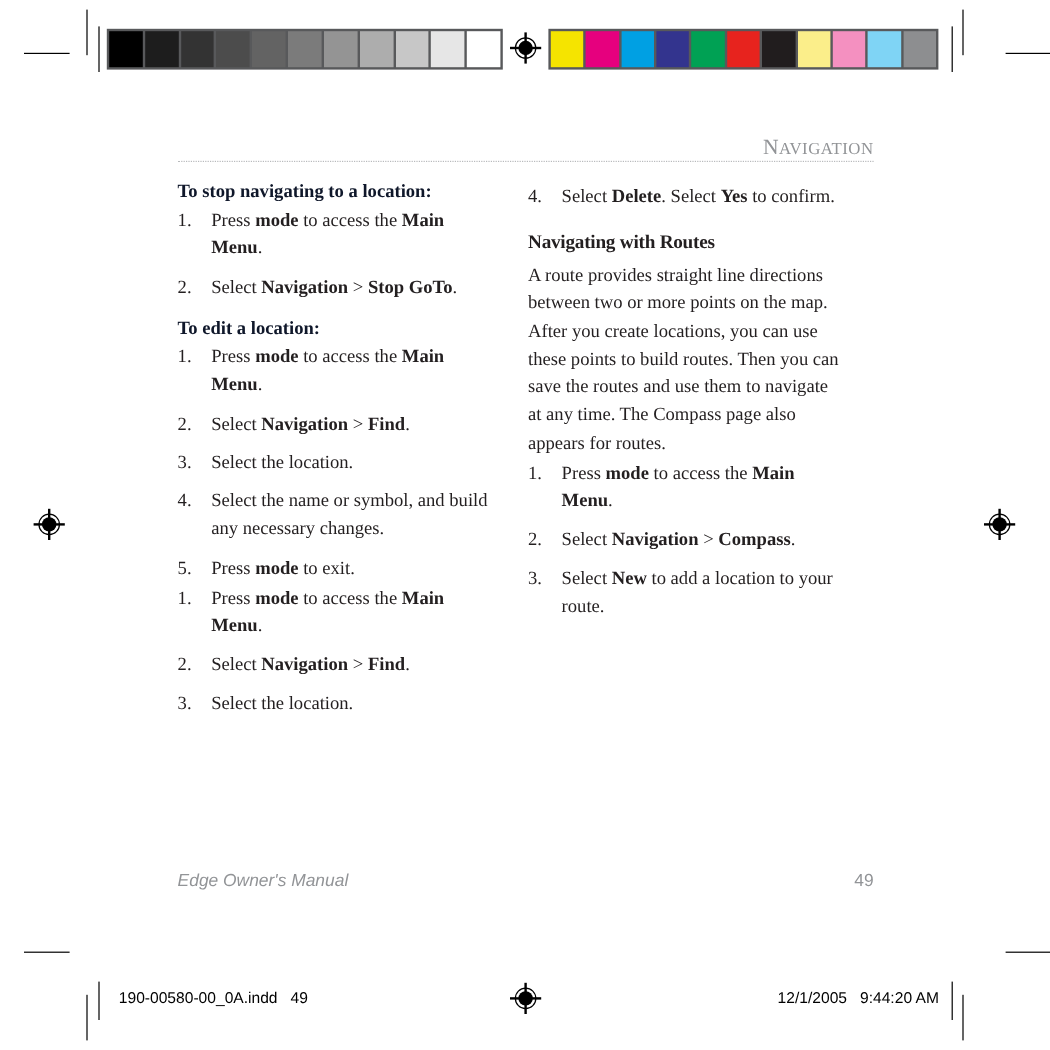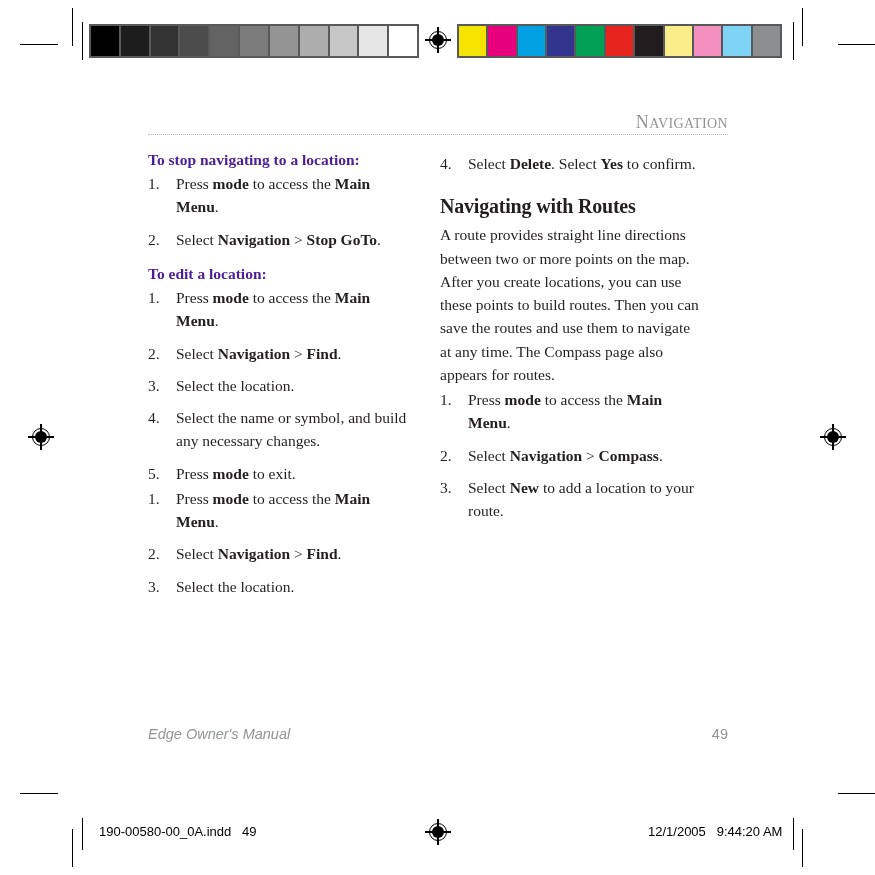--- a/index.html
+++ b/index.html
@@ -123,33 +123,33 @@
   #columns {
     display: flex;
     margin-top: 14px;
     gap: 32px;
   }
   .column {
     width: 260px;
   }
 
   h2.section-title {
-    font-size: 20px;
+    font-size: 16px;
     font-weight: bold;
     line-height: 1.30;
     margin: 18px 0 4px 0;
     color: #231f20;
     letter-spacing: -0.2px;
   }
   h3.subhead {
     font-size: 15.5px;
     font-weight: bold;
     line-height: 1.30;
     margin: 13px 0 2px 0;
-    color: #4c1d95;
+    color: #0f172a;
   }
   h3.subhead.first { margin-top: 0; }
 
   p.body-text {
     font-size: 15.5px;
     line-height: 1.50;
     margin: 0 0 0 0;
     color: #231f20;
   }
 

